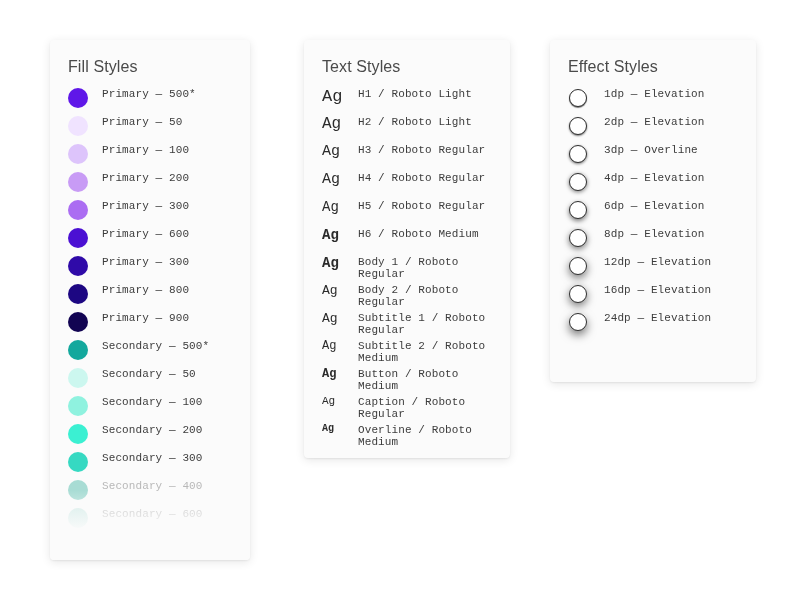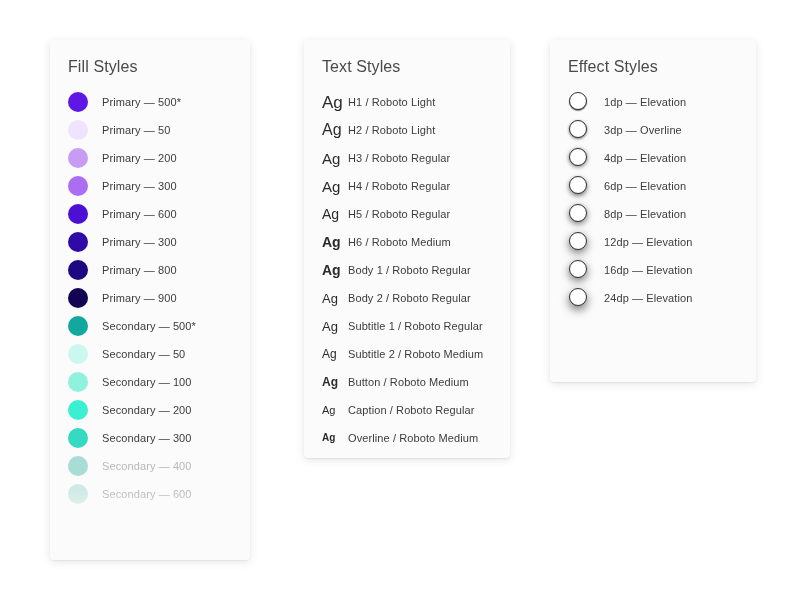--- a/index.html
+++ b/index.html
@@ -29,23 +29,23 @@
     font-size: 16px;
     color: #4a4a4a;
     padding: 18px 0 0 18px;
     letter-spacing: 0.1px;
   }
   .rows {
     padding: 12px 0 0 0;
   }
   .row {
     display: flex;
-    align-items: center;
     height: 28px;
     padding: 0 18px;
+    font-family: Liberation Mono, monospace;
   }
   .row-label {
     font-size: 11px;
     color: #3c3c3c;
     letter-spacing: 0.1px;
   }
   
   #fill-panel {
     left: 50px;
     top: 40px;
@@ -70,20 +70,21 @@
   }
   
   #text-panel {
     left: 304px;
     top: 40px;
     width: 206px;
     height: 418px;
   }
   .ag {
     width: 26px;
+    margin-right: 10px;
     flex: 0 0 auto;
     color: #2b2b2b;
     line-height: 1;
     text-align: left;
   }
   
   #effect-panel {
     left: 550px;
     top: 40px;
     width: 206px;
@@ -118,20 +119,24 @@
     <div class="rows" id="fill-rows">
         <div class="row">
           <span class="swatch" style="background: rgb(95, 23, 232);"></span>
           <span class="row-label">Primary — 500*</span>
         </div>
         <div class="row">
           <span class="swatch" style="background: rgb(240, 227, 255);"></span>
           <span class="row-label">Primary — 50</span>
         </div>
         <div class="row">
+          <span class="swatch" style="background: rgb(221, 196, 251);"></span>
+          <span class="row-label">Primary — 100</span>
+        </div>
+        <div class="row">
           <span class="swatch" style="background: rgb(200, 155, 245);"></span>
           <span class="row-label">Primary — 200</span>
         </div>
         <div class="row">
           <span class="swatch" style="background: rgb(171, 109, 242);"></span>
           <span class="row-label">Primary — 300</span>
         </div>
         <div class="row">
           <span class="swatch" style="background: rgb(75, 16, 211);"></span>
           <span class="row-label">Primary — 600</span>
@@ -242,20 +247,26 @@
     <div class="panel-title">Effect Styles</div>
     <div class="rows" id="effect-rows">
         <div class="row">
           <span class="elev">
             <span class="elev-circle" style="box-shadow: rgba(0, 0, 0, 0.55) 0px 1px 1px;"></span>
           </span>
           <span class="row-label">1dp — Elevation</span>
         </div>
         <div class="row">
           <span class="elev">
+            <span class="elev-circle" style="box-shadow: rgba(0, 0, 0, 0.55) 0px 1px 2px;"></span>
+          </span>
+          <span class="row-label">2dp — Elevation</span>
+        </div>
+        <div class="row">
+          <span class="elev">
             <span class="elev-circle" style="box-shadow: rgba(0, 0, 0, 0.55) 0px 1px 3px;"></span>
           </span>
           <span class="row-label">3dp — Overline</span>
         </div>
         <div class="row">
           <span class="elev">
             <span class="elev-circle" style="box-shadow: rgba(0, 0, 0, 0.55) 0px 1px 4px;"></span>
           </span>
           <span class="row-label">4dp — Elevation</span>
         </div>

